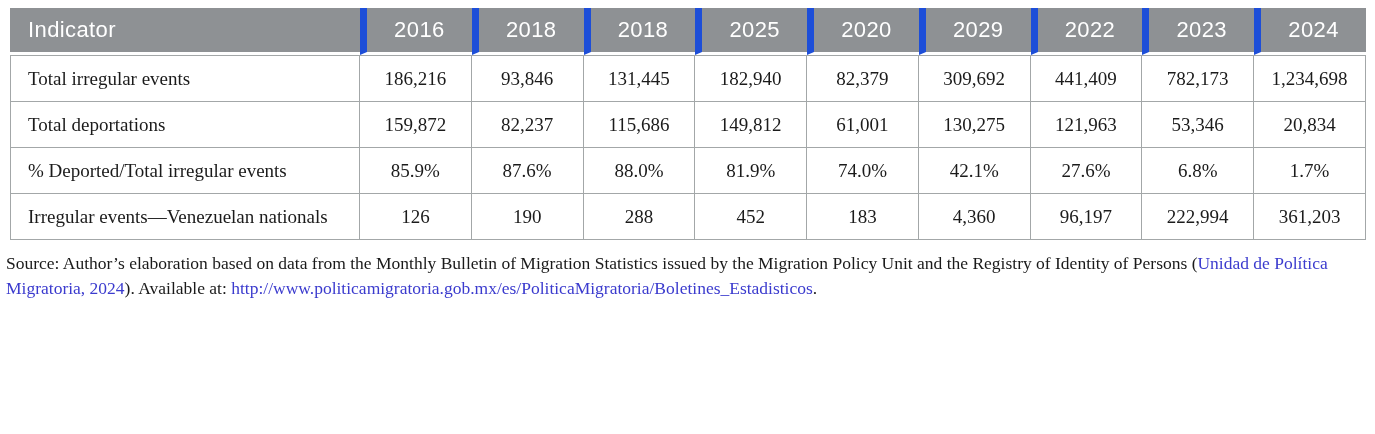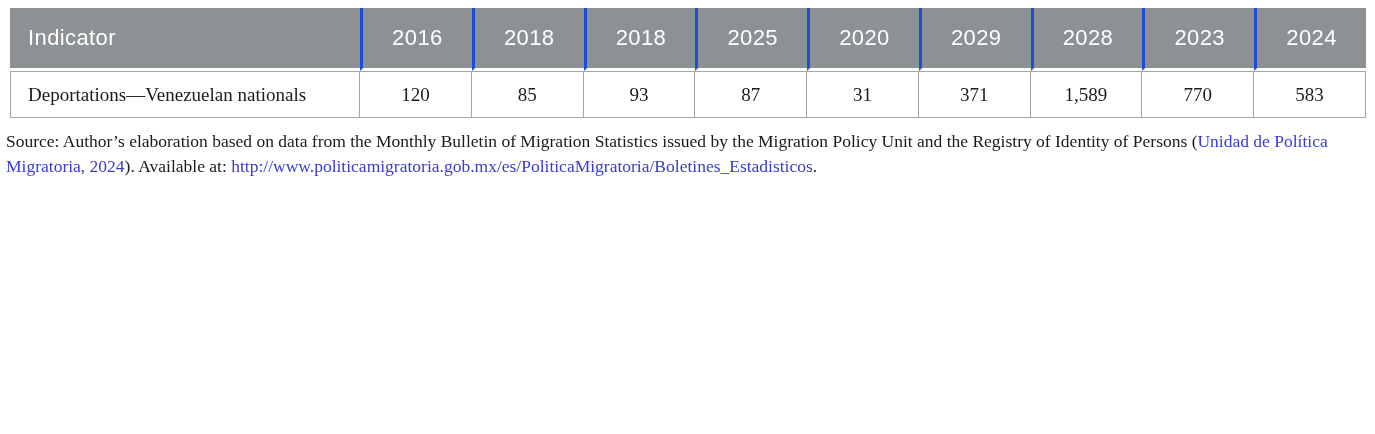--- a/index.html
+++ b/index.html
@@ -23,27 +23,27 @@
   }
   col.c-indicator { width: 350px; }
   thead th {
     background: #8e9194;
     color: #ffffff;
     font-family: "Liberation Sans", sans-serif;
     font-weight: 400;
     font-size: 22px;
     letter-spacing: 0.4px;
     height: 44px;
-    padding: 8px 8px;
+    padding: 0 8px;
     border: 0;
     border-bottom: 3px solid #ffffff;
     text-align: center;
     vertical-align: middle;
   }
-  thead th + th { border-left: 3px solid #1d4ed8; }
+  thead th + th { border-left: 7px solid #1d4ed8; }
   thead th.indicator-head {
     text-align: left;
     padding-left: 18px;
   }
   tbody td {
     background: #ffffff;
     font-family: "Liberation Serif", serif;
     font-size: 19px;
     color: #1b1b1b;
     text-align: center;
@@ -92,34 +92,70 @@
   </colgroup>
   <thead>
     <tr>
       <th class="indicator-head">Indicator</th>
       <th>2016</th>
       <th>2018</th>
       <th>2018</th>
       <th>2025</th>
       <th>2020</th>
       <th>2029</th>
-      <th>2028</th>
+      <th>2022</th>
       <th>2023</th>
       <th>2024</th>
     </tr>
   </thead>
   <tbody>
     <tr>
-      <td>Deportations—Venezuelan nationals</td>
-      <td>120</td>
-      <td>85</td>
-      <td>93</td>
-      <td>87</td>
-      <td>31</td>
-      <td>371</td>
-      <td>1,589</td>
-      <td>770</td>
-      <td>583</td>
+      <td>Total irregular events</td>
+      <td>186,216</td>
+      <td>93,846</td>
+      <td>131,445</td>
+      <td>182,940</td>
+      <td>82,379</td>
+      <td>309,692</td>
+      <td>441,409</td>
+      <td>782,173</td>
+      <td>1,234,698</td>
+    </tr>
+    <tr>
+      <td>Total deportations</td>
+      <td>159,872</td>
+      <td>82,237</td>
+      <td>115,686</td>
+      <td>149,812</td>
+      <td>61,001</td>
+      <td>130,275</td>
+      <td>121,963</td>
+      <td>53,346</td>
+      <td>20,834</td>
+    </tr>
+    <tr>
+      <td>% Deported/Total irregular events</td>
+      <td>85.9%</td>
+      <td>87.6%</td>
+      <td>88.0%</td>
+      <td>81.9%</td>
+      <td>74.0%</td>
+      <td>42.1%</td>
+      <td>27.6%</td>
+      <td>6.8%</td>
+      <td>1.7%</td>
+    </tr>
+    <tr>
+      <td>Irregular events—Venezuelan nationals</td>
+      <td>126</td>
+      <td>190</td>
+      <td>288</td>
+      <td>452</td>
+      <td>183</td>
+      <td>4,360</td>
+      <td>96,197</td>
+      <td>222,994</td>
+      <td>361,203</td>
     </tr>
   </tbody>
 </table>
 
 <p class="source-note"><span>Source: Author’s elaboration based on data from the Monthly Bulletin of Migration Statistics issued by the Migration Policy Unit and the Registry of Identity of Persons (</span><a>Unidad de Política Migratoria, 2024</a><span>). Available at: </span><a>http://www.politicamigratoria.gob.mx/es/PoliticaMigratoria/Boletines_Estadisticos</a><span>.</span></p>
 
 </body></html>

